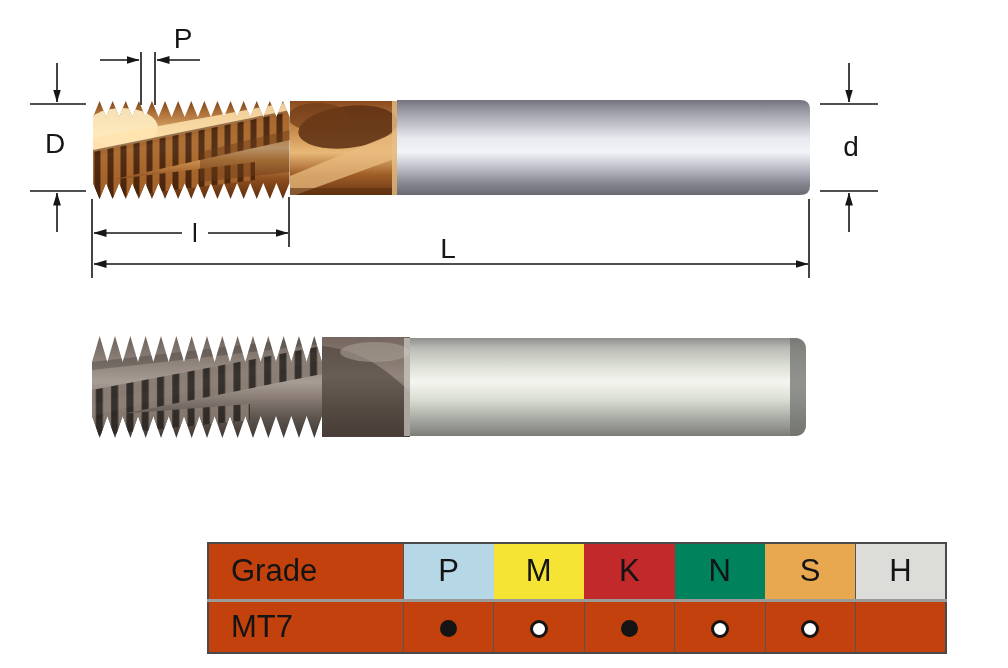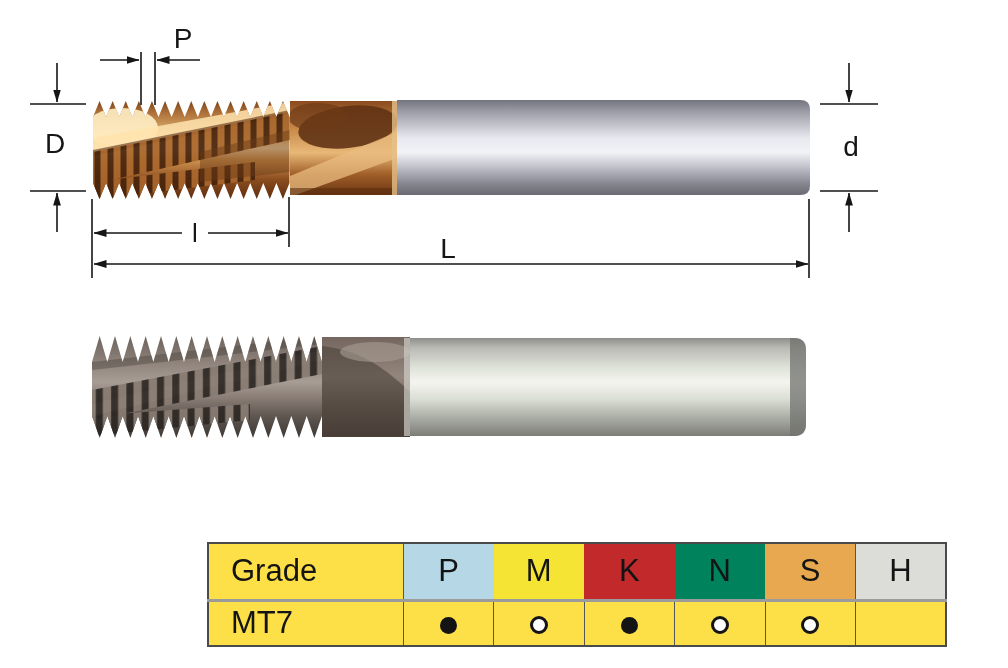--- a/index.html
+++ b/index.html
@@ -4,23 +4,23 @@
 <style>
   html,body{margin:0;padding:0;background:#fff;}
   .stage{position:relative;width:1008px;height:668px;background:#ffffff;overflow:hidden;
          font-family:"Liberation Sans",sans-serif;}
   svg text{font-family:"Liberation Sans",sans-serif;fill:#161616;}
 
   
   .grade-table{position:absolute;left:207px;top:542px;border-collapse:collapse;
                table-layout:fixed;width:739px;}
   .grade-table td{border:1.5px solid #555;padding:0;font-size:31px;color:#141414;
-                  text-align:center;vertical-align:middle;background:#fde047;}
+                  text-align:center;vertical-align:middle;background:#c2410c;}
   .grade-table tr.hdr{height:57px;}
-  .grade-table tr.data{height:46px;}
+  .grade-table tr.data{height:53px;}
   .grade-table{border:2px solid #4a4a4a;}
   .grade-table tr.hdr td{border-bottom:3px solid #9b9b9b;}
   .grade-table tr.hdr td.col{border-left:none;border-right:none;}
   .grade-table tr.hdr td.col-first{border-left:1.5px solid #555;}
   .grade-table tr.hdr td.col-h{border-left:1.5px solid #555;border-right:1.5px solid #555;}
   .grade-table td.name{text-align:left;padding-left:22px;}
   .dot{display:inline-block;border-radius:50%;vertical-align:middle;}
   .dot[data-mark="filled"]{width:17px;height:17px;background:#141414;}
   .dot[data-mark="open"]{width:12px;height:12px;border:3px solid #141414;background:#fff;}
 </style>

